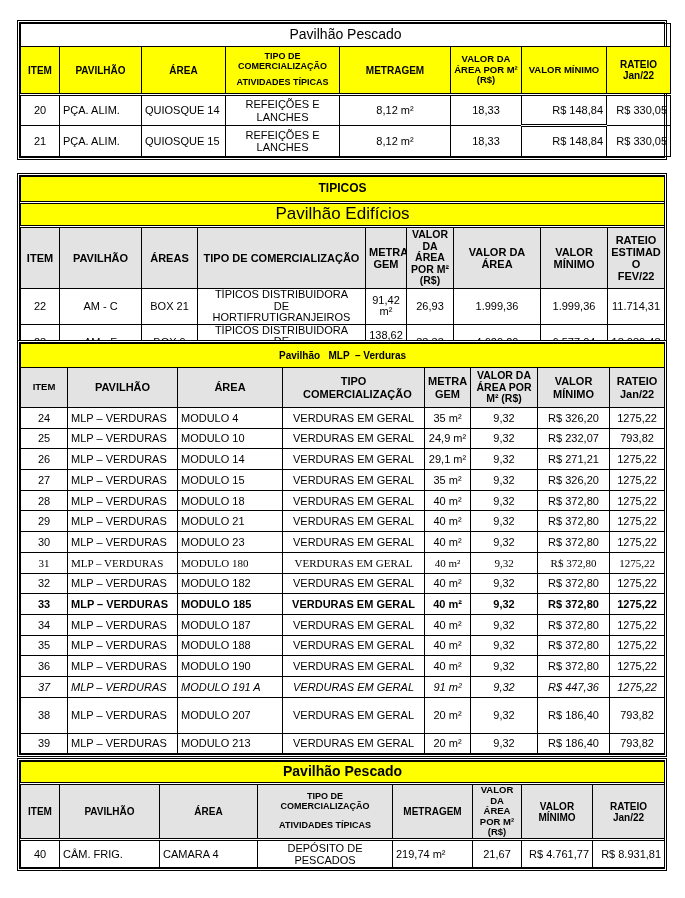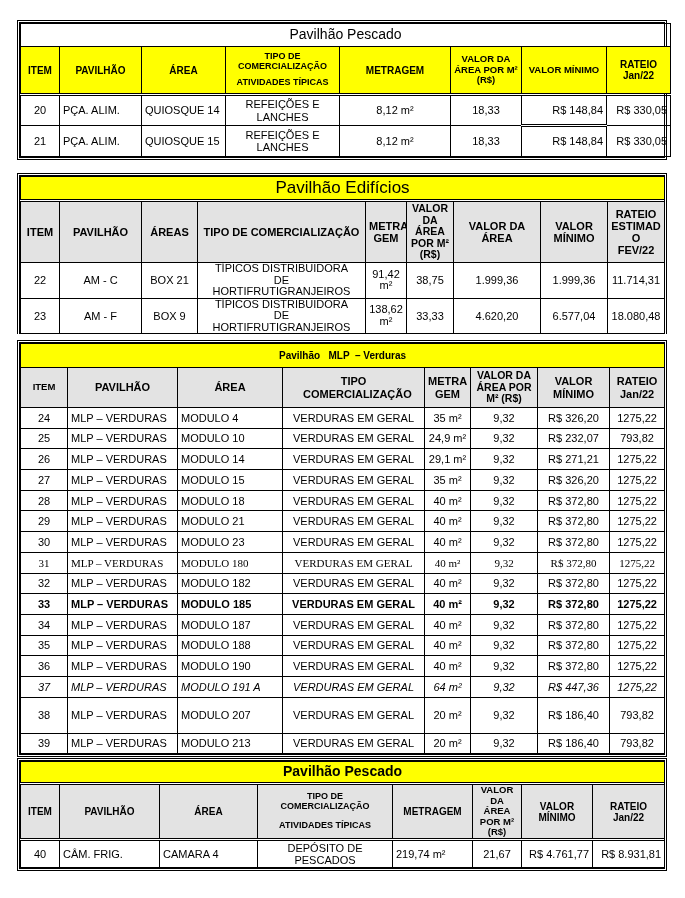--- a/index.html
+++ b/index.html
@@ -84,41 +84,44 @@
         <col style="width:82px">
         <col style="width:56px">
         <col style="width:168px">
       <col style="width:41px">
         <col style="width:47px">
         <col style="width:87px">
         <col style="width:67px">
         <col style="width:57px">
     </colgroup>
     <tbody>
+        <tr class="yellow sep" style="height:26px;">
+      <td colspan="9" class="title-cell title-bold" style="font-size:12px;">TIPICOS</td>
+    </tr>
     <tr class="yellow sep" style="height:24px;">
       <td colspan="9" class="title-cell title-big">Pavilhão Edifícios</td>
     </tr>
     <tr class="gray" style="height:62px;">
       <th>ITEM</th>
       <th>PAVILHÃO</th>
       <th>ÁREAS</th>
       <th>TIPO DE COMERCIALIZAÇÃO</th>
       <th style="word-spacing:40px;">METRA GEM</th>
       <th style="font-size:10.5px;">VALOR DA ÁREA POR M² (R$)</th>
       <th>VALOR DA ÁREA</th>
       <th>VALOR MÍNIMO</th>
       <th style="word-spacing:40px;margin-top:47px;">RATEIO ESTIMAD O FEV/22</th>
     </tr>
     <tr style="height:25px;">
       <td class="c">22</td>
       <td class="c">AM - C</td>
       <td class="c">BOX 21</td>
       <td class="c" style="padding:0 12px; line-height:1.05;">TÍPICOS DISTRIBUIDORA DE HORTIFRUTIGRANJEIROS</td>
       <td class="c" style="line-height:1.05;">91,42 m²</td>
-      <td class="c">38,75</td>
+      <td class="c">26,93</td>
       <td class="c">1.999,36</td>
       <td class="c">1.999,36</td>
       <td class="c">11.714,31</td>
     </tr>
     <tr style="height:24px;">
       <td class="c">23</td>
       <td class="c">AM - F</td>
       <td class="c">BOX 9</td>
       <td class="c" style="padding:0 12px; line-height:1.05;">TÍPICOS DISTRIBUIDORA DE HORTIFRUTIGRANJEIROS</td>
       <td class="c" style="line-height:1.05;">138,62 m²</td>
@@ -287,21 +290,21 @@
           <td class="c">40 m²</td>
           <td class="c">9,32</td>
           <td class="c">R$ 372,80</td>
           <td class="c">1275,22</td>
         </tr>
         <tr style="height: 20.7px; font-style: italic;">
           <td class="c">37</td>
           <td class="l">MLP – VERDURAS</td>
           <td class="l">MODULO 191 A</td>
           <td class="c">VERDURAS EM GERAL</td>
-          <td class="c">64 m²</td>
+          <td class="c">91 m²</td>
           <td class="c">9,32</td>
           <td class="c">R$ 447,36</td>
           <td class="c">1275,22</td>
         </tr>
         <tr style="height: 36px;">
           <td class="c">38</td>
           <td class="l">MLP – VERDURAS</td>
           <td class="l">MODULO 207</td>
           <td class="c">VERDURAS EM GERAL</td>
           <td class="c">20 m²</td>

